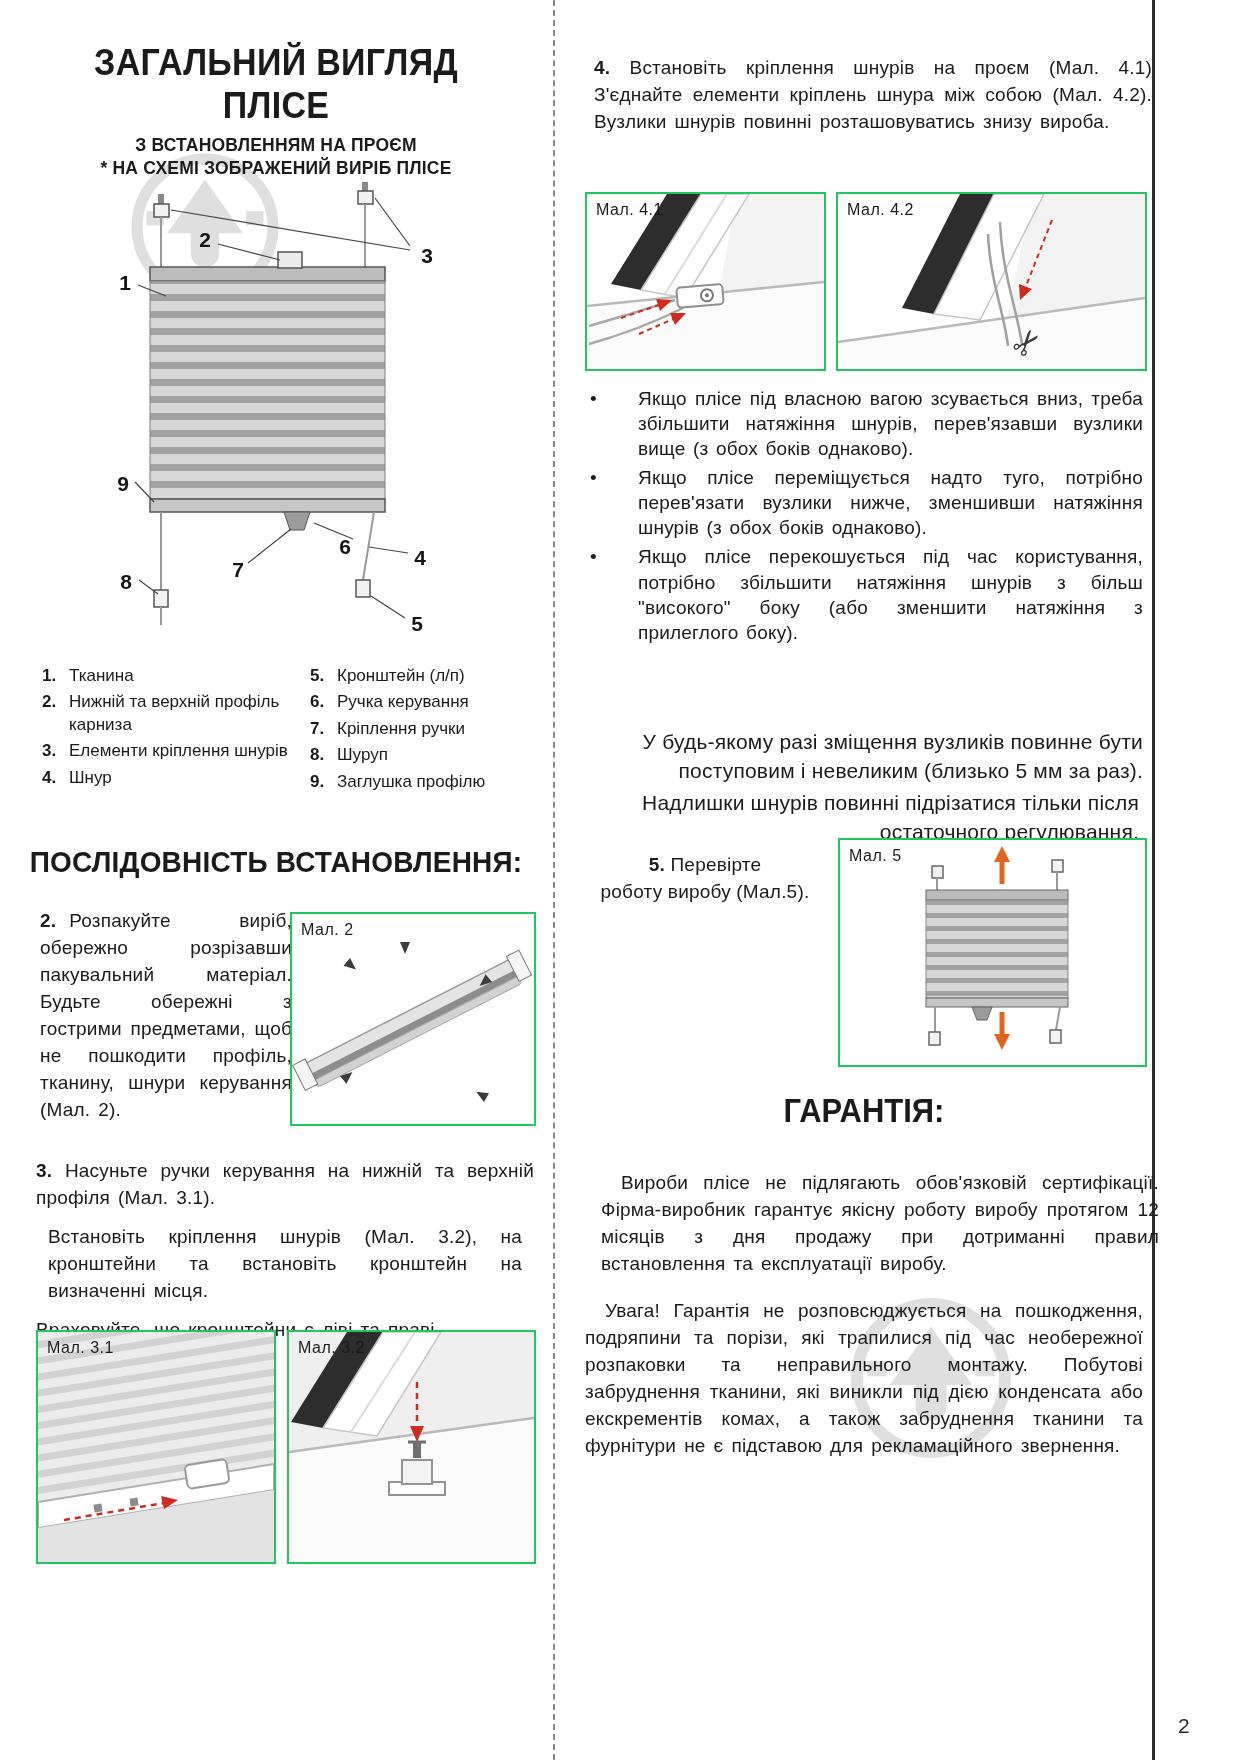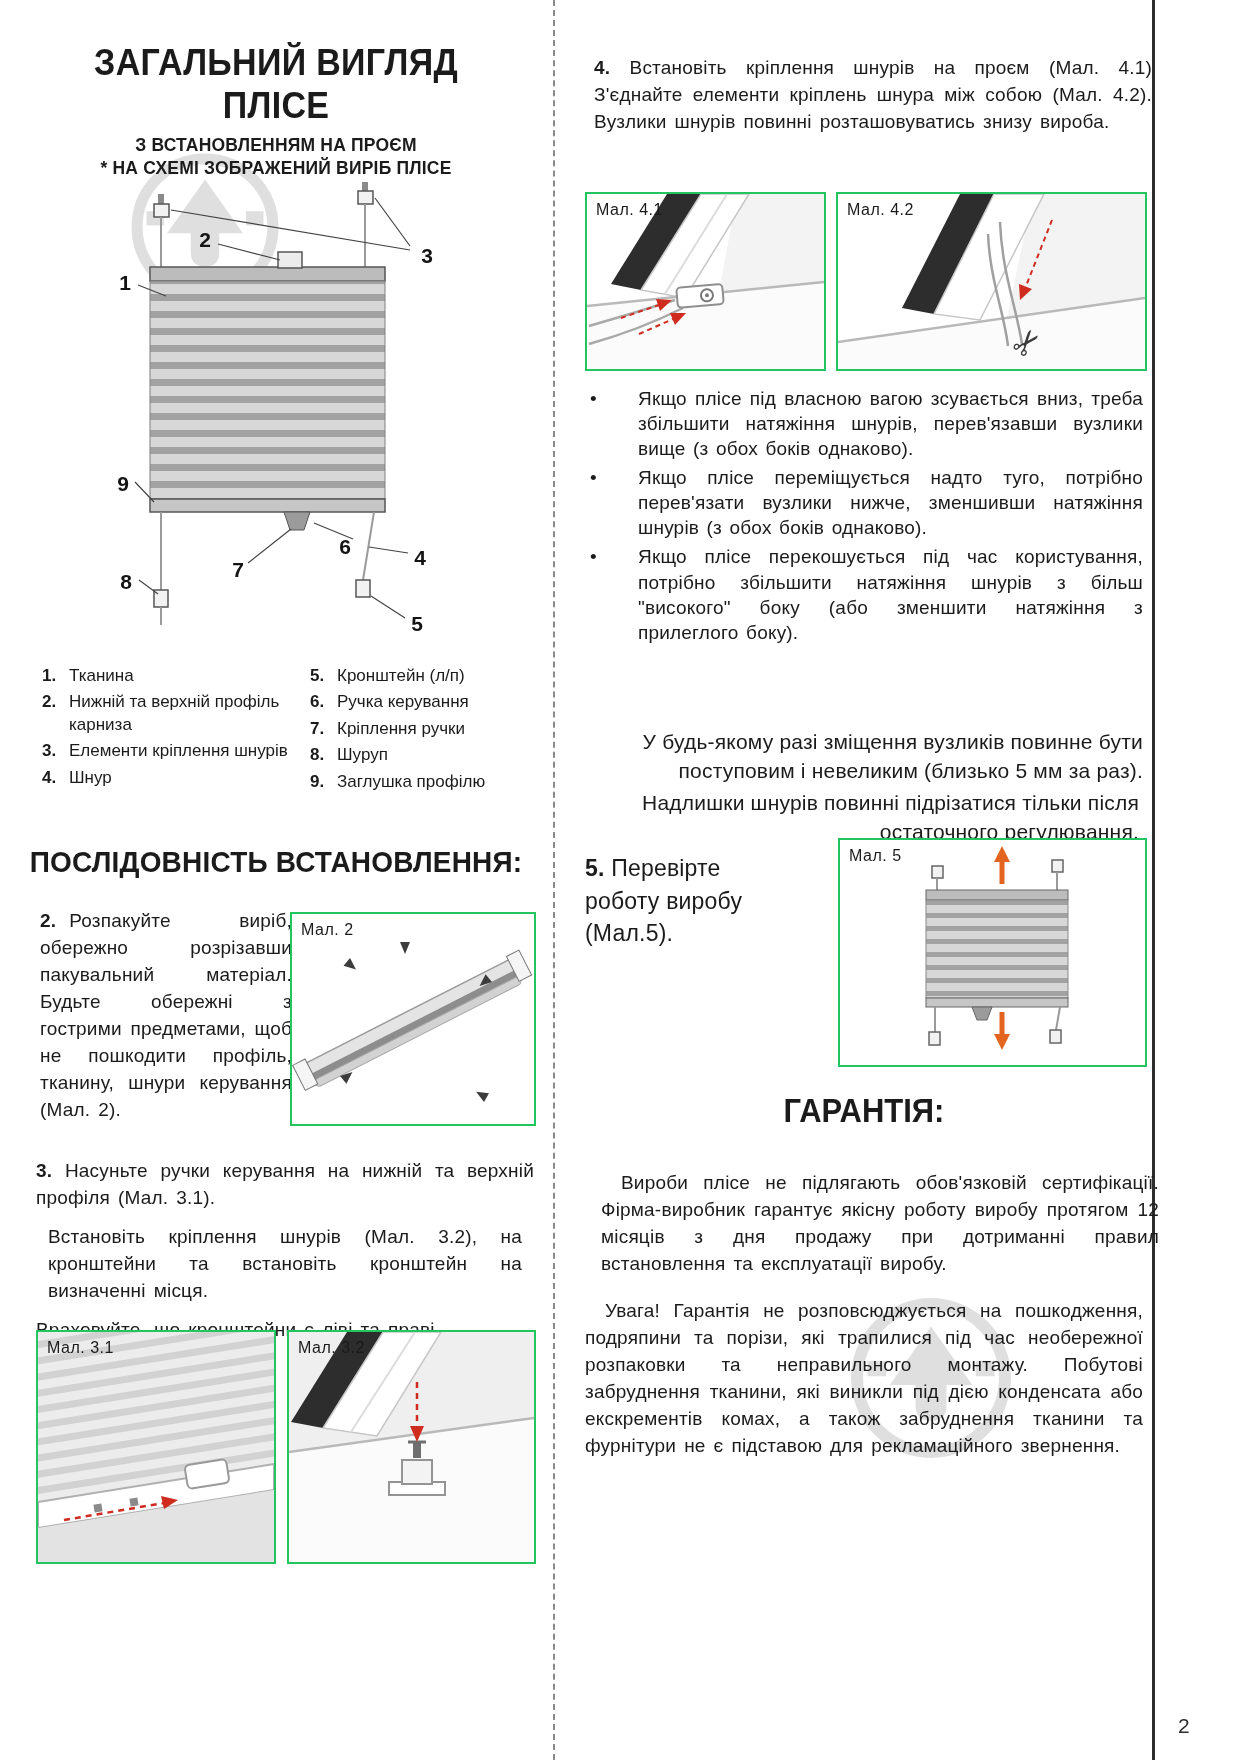--- a/index.html
+++ b/index.html
@@ -11,21 +11,21 @@
   .abs{position:absolute}
   .watermark{opacity:.42}
   .main-title{
     font-size:34px;font-weight:bold;line-height:1.16;text-align:center;
     letter-spacing:.3px;transform:scaleY(1.08);transform-origin:top center;
   }
   .subtitle{font-size:17.5px;font-weight:bold;line-height:1.3;text-align:center;letter-spacing:.2px}
   .section-title{font-size:28px;font-weight:bold;text-align:center;letter-spacing:.2px;transform:scaleY(1.08);transform-origin:top center}
   .warranty-title{font-size:31px;font-weight:bold;text-align:center;transform:scaleY(1.08);transform-origin:top center}
   .jtext{font-size:19px;line-height:1.42;text-align:justify;word-spacing:2.5px;letter-spacing:.2px}
-  .ltext{font-size:23px;line-height:1.42;text-align:left;letter-spacing:.2px}
+  .ltext{font-size:19px;line-height:1.42;text-align:center;letter-spacing:.2px}
   b.stepnum{margin-right:13px}
   .legend{display:flex}
   .lg-col1{width:268px}
   .lg-col2{width:228px}
   .lg-item{display:flex;font-size:17px;line-height:1.32;margin-bottom:4px}
   .lg-num{font-weight:bold;flex:0 0 27px}
   .bullet-row{display:flex;margin-bottom:4px}
   .bullet-dot{flex:0 0 48px;font-size:19px;line-height:1.32;padding-left:5px}
   .bullet-text{flex:1;font-size:19px;line-height:1.32;text-align:justify;word-spacing:2px;letter-spacing:.2px}
   .note-text{font-size:21px;line-height:1.36;text-align:right;letter-spacing:.2px}

